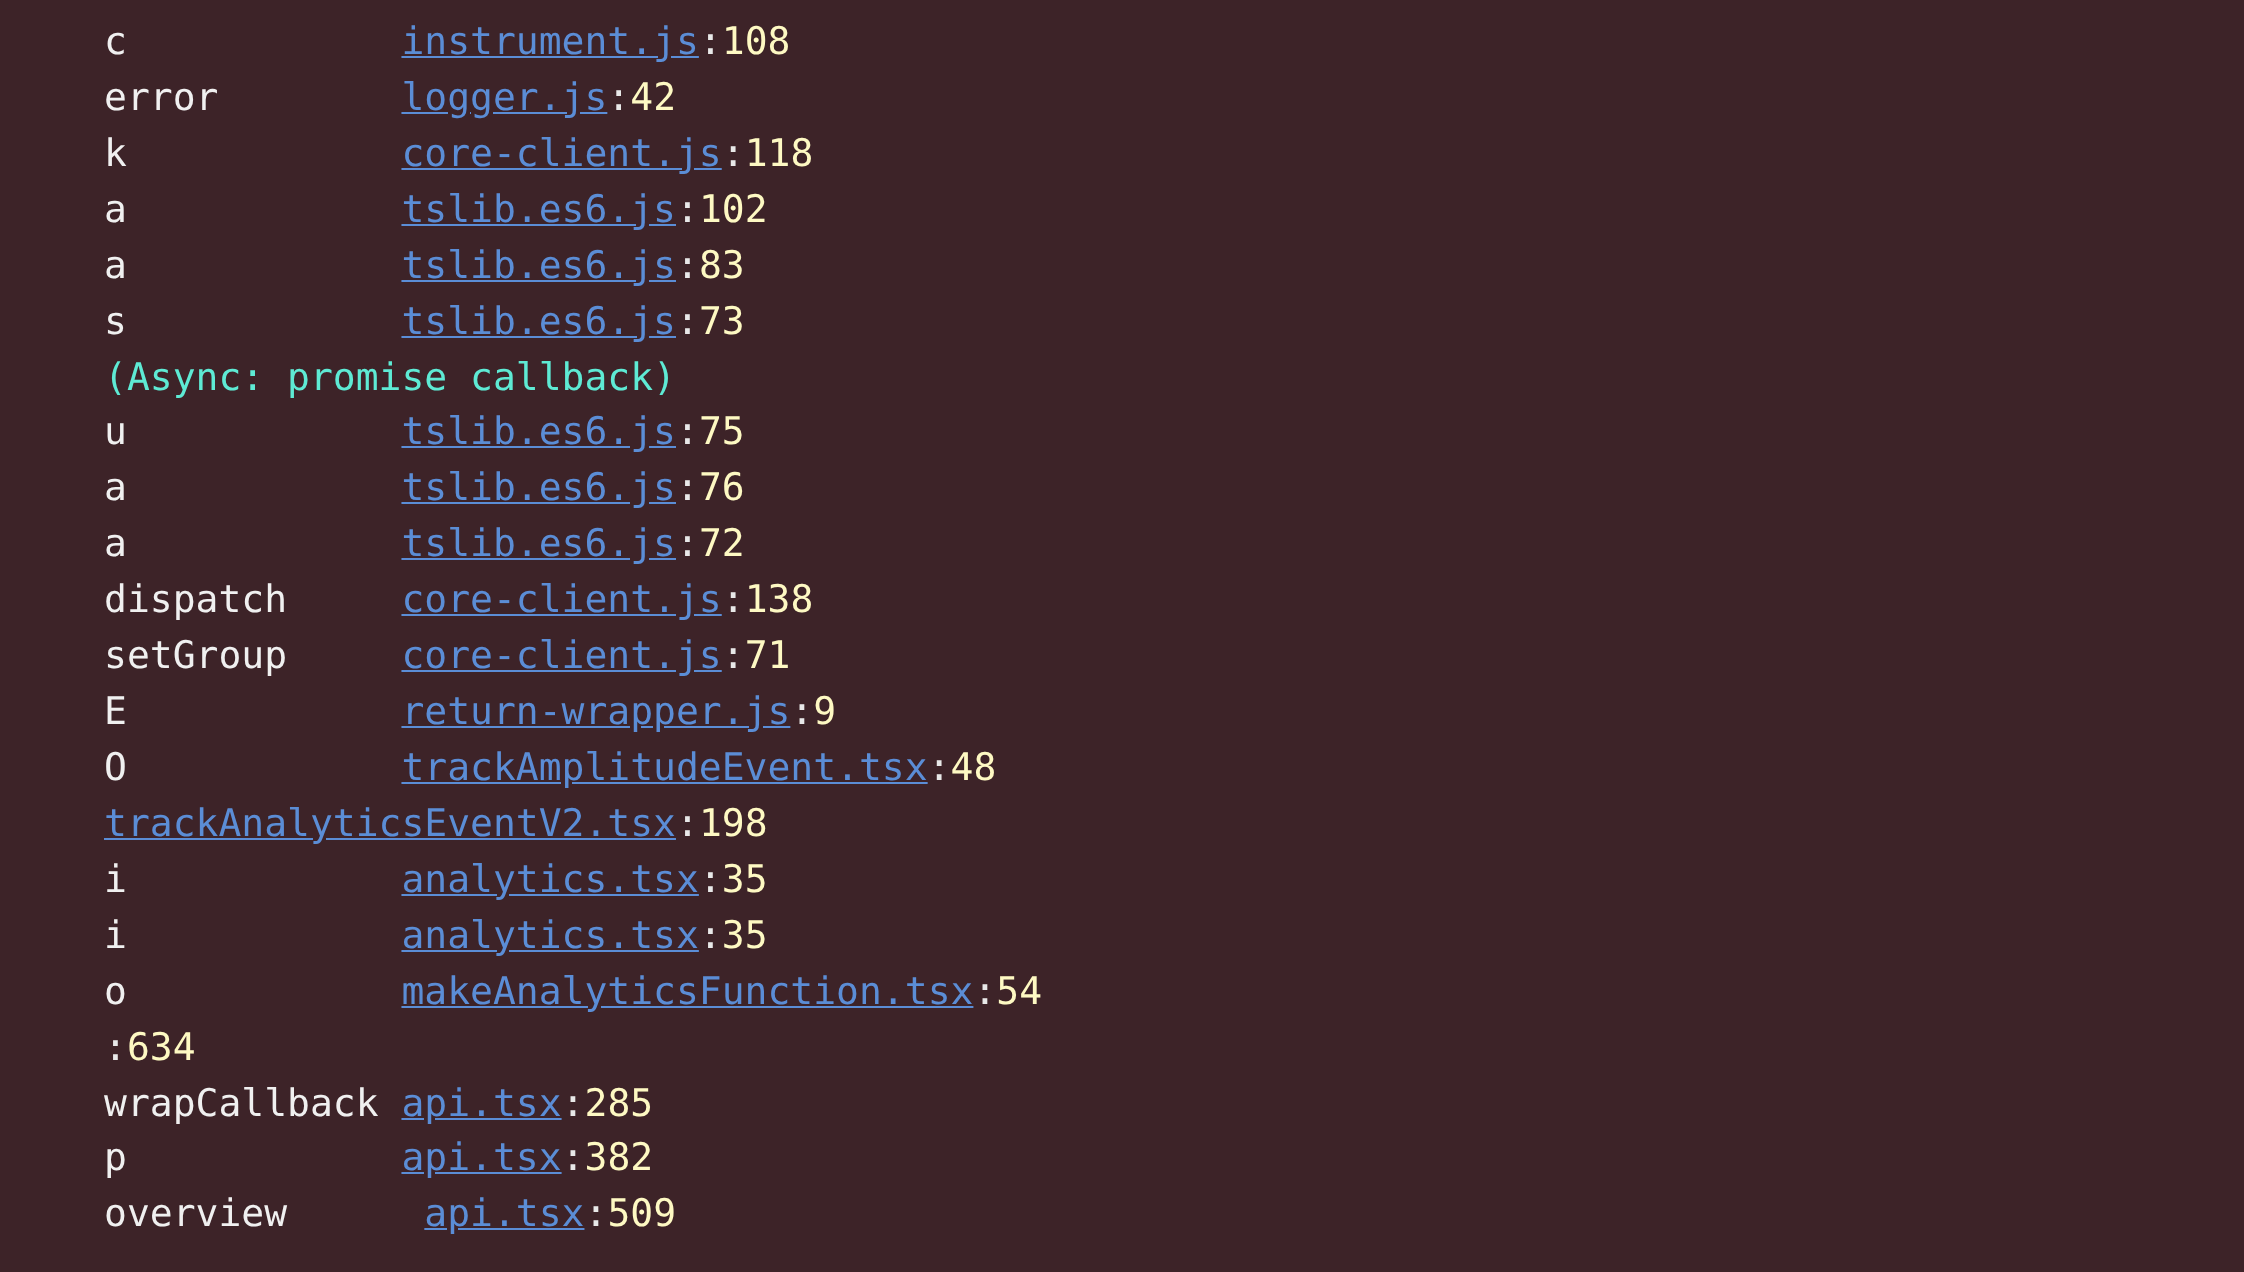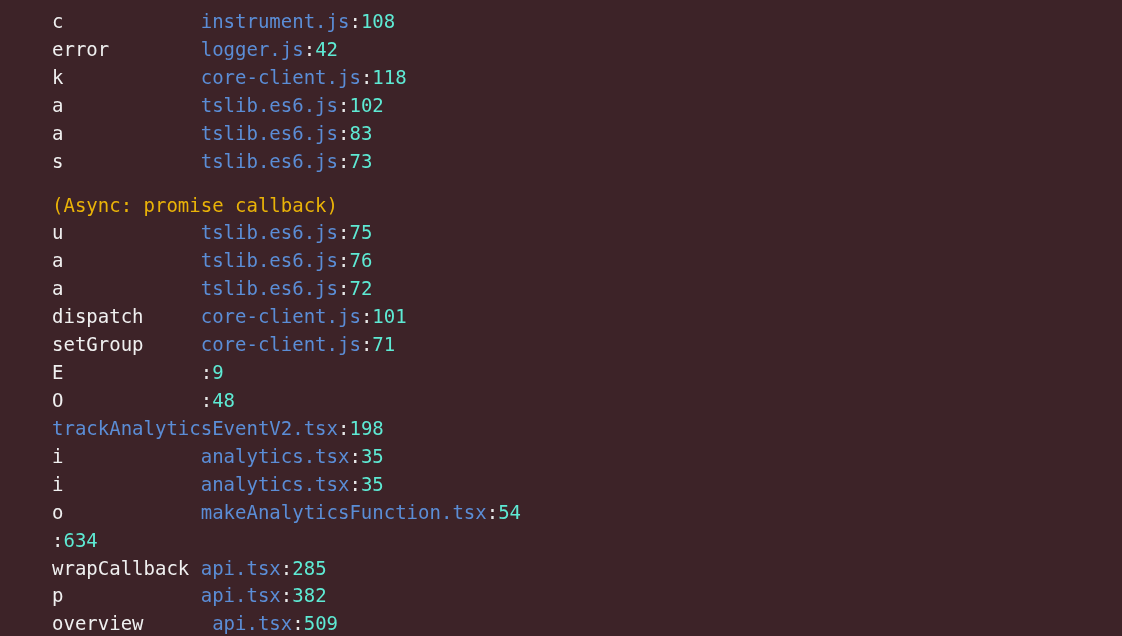--- a/index.html
+++ b/index.html
@@ -22,52 +22,52 @@
       display: flex;
       white-space: pre;
     }
     .func-name {
       color: #f0f0f0;
       min-width: 145px;
       display: inline-block;
     }
     .source-link {
       color: #5b8dd6;
+      text-decoration: underline;
       text-decoration-color: #5b8dd6;
       cursor: pointer;
     }
     .line-num {
-      color: #5eead4;
+      color: #fef9c3;
     }
     .colon {
       color: #e8e8e8;
     }
     .async-label {
-      color: #eab308;
-      margin-top: 16px;
+      color: #5eead4;
     }
   </style>
 </head>
 <body>
 
 <div id="stack-container">
     <div class="stack-row"><span class="func-name">c            </span><span class="source-link">instrument.js</span><span class="colon">:</span><span class="line-num">108</span></div>
     <div class="stack-row"><span class="func-name">error        </span><span class="source-link">logger.js</span><span class="colon">:</span><span class="line-num">42</span></div>
     <div class="stack-row"><span class="func-name">k            </span><span class="source-link">core-client.js</span><span class="colon">:</span><span class="line-num">118</span></div>
     <div class="stack-row"><span class="func-name">a            </span><span class="source-link">tslib.es6.js</span><span class="colon">:</span><span class="line-num">102</span></div>
     <div class="stack-row"><span class="func-name">a            </span><span class="source-link">tslib.es6.js</span><span class="colon">:</span><span class="line-num">83</span></div>
     <div class="stack-row"><span class="func-name">s            </span><span class="source-link">tslib.es6.js</span><span class="colon">:</span><span class="line-num">73</span></div>
     <div class="stack-row"><span class="async-label">(Async: promise callback)</span></div>
     <div class="stack-row"><span class="func-name">u            </span><span class="source-link">tslib.es6.js</span><span class="colon">:</span><span class="line-num">75</span></div>
     <div class="stack-row"><span class="func-name">a            </span><span class="source-link">tslib.es6.js</span><span class="colon">:</span><span class="line-num">76</span></div>
     <div class="stack-row"><span class="func-name">a            </span><span class="source-link">tslib.es6.js</span><span class="colon">:</span><span class="line-num">72</span></div>
-    <div class="stack-row"><span class="func-name">dispatch     </span><span class="source-link">core-client.js</span><span class="colon">:</span><span class="line-num">101</span></div>
+    <div class="stack-row"><span class="func-name">dispatch     </span><span class="source-link">core-client.js</span><span class="colon">:</span><span class="line-num">138</span></div>
     <div class="stack-row"><span class="func-name">setGroup     </span><span class="source-link">core-client.js</span><span class="colon">:</span><span class="line-num">71</span></div>
-    <div class="stack-row"><span class="func-name">E            </span><span class="colon">:</span><span class="line-num">9</span></div>
-    <div class="stack-row"><span class="func-name">O            </span><span class="colon">:</span><span class="line-num">48</span></div>
+    <div class="stack-row"><span class="func-name">E            </span><span class="source-link">return-wrapper.js</span><span class="colon">:</span><span class="line-num">9</span></div>
+    <div class="stack-row"><span class="func-name">O            </span><span class="source-link">trackAmplitudeEvent.tsx</span><span class="colon">:</span><span class="line-num">48</span></div>
     <div class="stack-row"><span class="source-link">trackAnalyticsEventV2.tsx</span><span class="colon">:</span><span class="line-num">198</span></div>
     <div class="stack-row"><span class="func-name">i            </span><span class="source-link">analytics.tsx</span><span class="colon">:</span><span class="line-num">35</span></div>
     <div class="stack-row"><span class="func-name">i            </span><span class="source-link">analytics.tsx</span><span class="colon">:</span><span class="line-num">35</span></div>
     <div class="stack-row"><span class="func-name">o            </span><span class="source-link">makeAnalyticsFunction.tsx</span><span class="colon">:</span><span class="line-num">54</span></div>
     <div class="stack-row"><span class="colon">:</span><span class="line-num">634</span></div>
     <div class="stack-row"><span class="func-name">wrapCallback </span><span class="source-link">api.tsx</span><span class="colon">:</span><span class="line-num">285</span></div>
     <div class="stack-row"><span class="func-name">p            </span><span class="source-link">api.tsx</span><span class="colon">:</span><span class="line-num">382</span></div>
     <div class="stack-row"><span class="func-name">overview      </span><span class="source-link">api.tsx</span><span class="colon">:</span><span class="line-num">509</span></div>
   </div>
 

